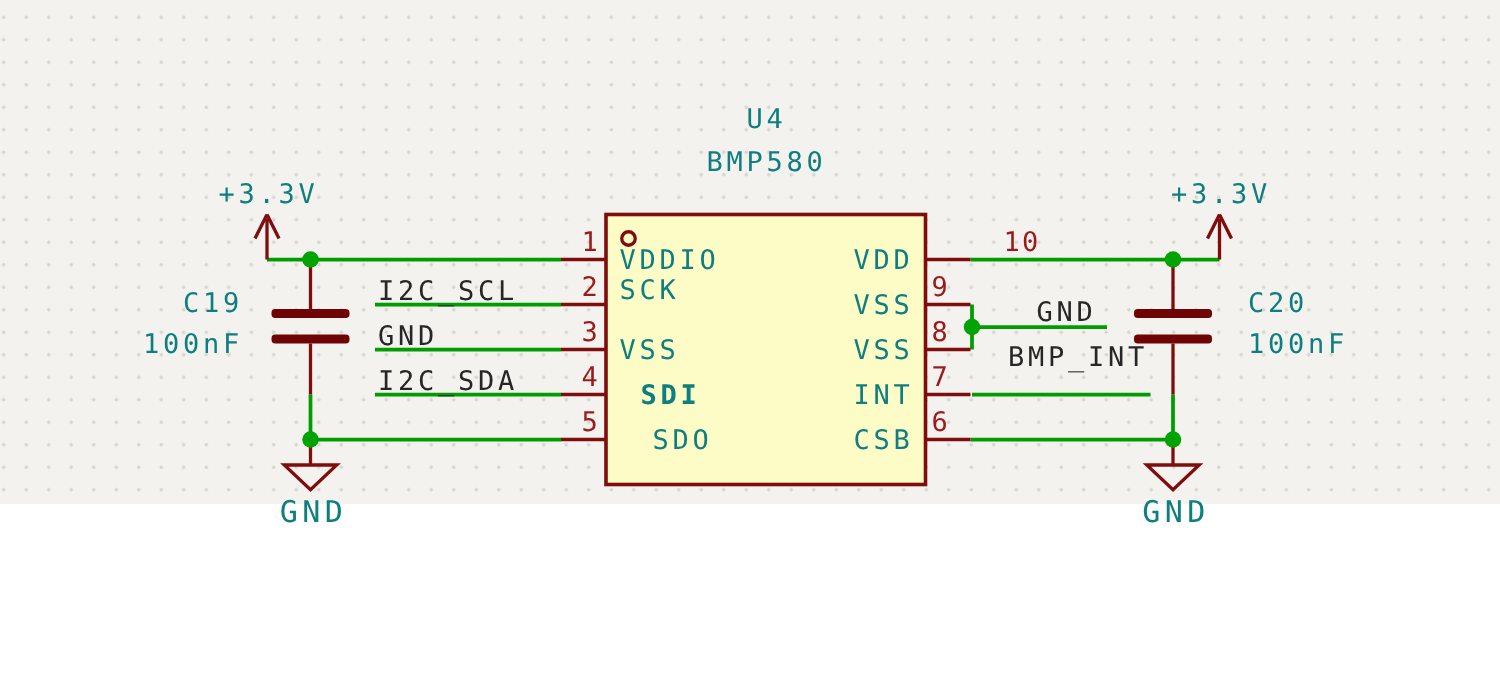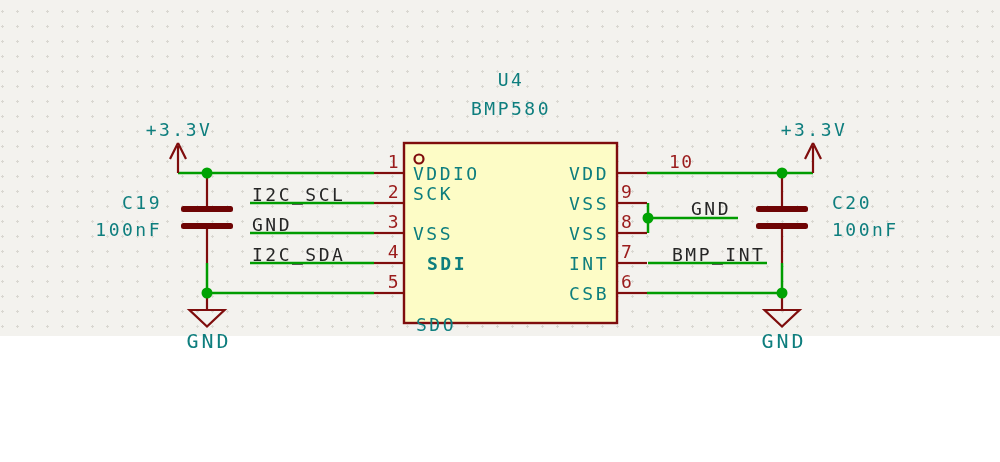--- a/index.html
+++ b/index.html
@@ -109,21 +109,21 @@
     </g>
   </svg>
 
   <div class="txt teal center" style="left:511px;top:71px;">U4</div>
   <div class="txt teal center" style="left:511px;top:100px;">BMP580</div>
 
   <div class="txt teal" style="left:413px;top:165px;">VDDIO</div>
   <div class="txt teal" style="left:413px;top:185px;">SCK</div>
   <div class="txt teal" style="left:413px;top:225px;">VSS</div>
   <div class="txt teal" style="left:427px;top:255px;font-weight:bold;">SDI</div>
-  <div class="txt teal" style="left:416px;top:285px;margin-top:31px;">SDO</div>
+  <div class="txt teal" style="left:435px;top:285px;">SDO</div>
 
   <div class="txt teal r" style="right:391px;top:165px;">VDD</div>
   <div class="txt teal r" style="right:391px;top:195px;">VSS</div>
   <div class="txt teal r" style="right:391px;top:225px;">VSS</div>
   <div class="txt teal r" style="right:391px;top:255px;">INT</div>
   <div class="txt teal r" style="right:391px;top:285px;">CSB</div>
 
   <div class="txt num r" style="right:600px;top:153px;">1</div>
   <div class="txt num r" style="right:600px;top:183px;">2</div>
   <div class="txt num r" style="right:600px;top:213px;">3</div>
@@ -134,21 +134,21 @@
   <div class="txt num" style="left:621px;top:183px;">9</div>
   <div class="txt num" style="left:621px;top:213px;">8</div>
   <div class="txt num" style="left:621px;top:243px;">7</div>
   <div class="txt num" style="left:621px;top:273px;">6</div>
 
   <div class="txt lbl" style="left:252px;top:186px;">I2C_SCL</div>
   <div class="txt lbl" style="left:252px;top:216px;">GND</div>
   <div class="txt lbl" style="left:252px;top:246px;">I2C_SDA</div>
 
   <div class="txt lbl" style="left:691px;top:200px;">GND</div>
-  <div class="txt lbl" style="left:672px;top:246px;">BMP_INT</div>
+  <div class="txt lbl" style="left:672px;top:230px;">BMP_INT</div>
 
   <div class="txt teal center" style="left:179px;top:121px;">+3.3V</div>
   <div class="txt teal center" style="left:814px;top:121px;">+3.3V</div>
 
   <div class="txt teal gndtxt center" style="left:209px;top:331px;">GND</div>
   <div class="txt teal gndtxt center" style="left:784px;top:331px;">GND</div>
 
   <div class="txt teal r" style="right:838px;top:194px;">C19</div>
   <div class="txt teal r" style="right:838px;top:221px;">100nF</div>
   <div class="txt teal" style="left:832px;top:194px;text-align:right;">C20</div>

